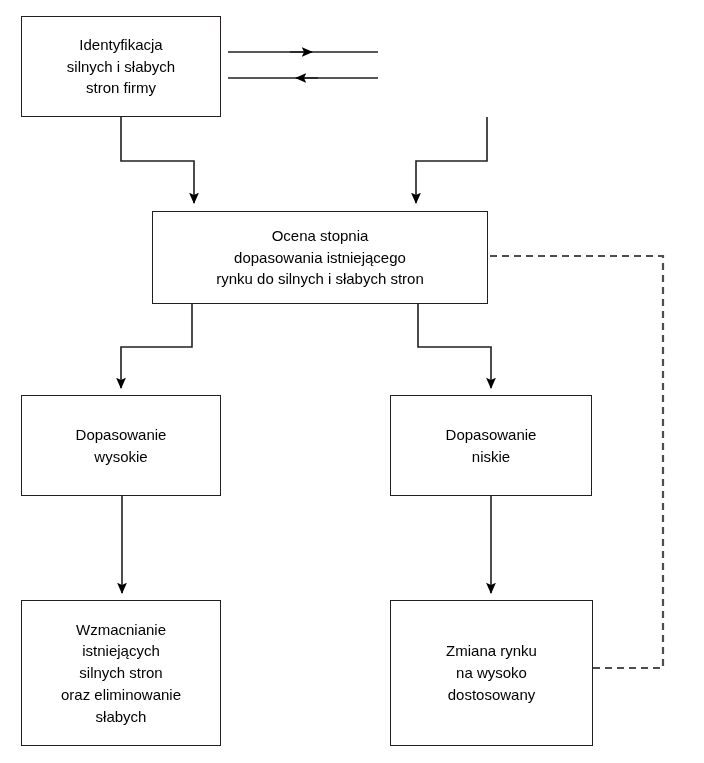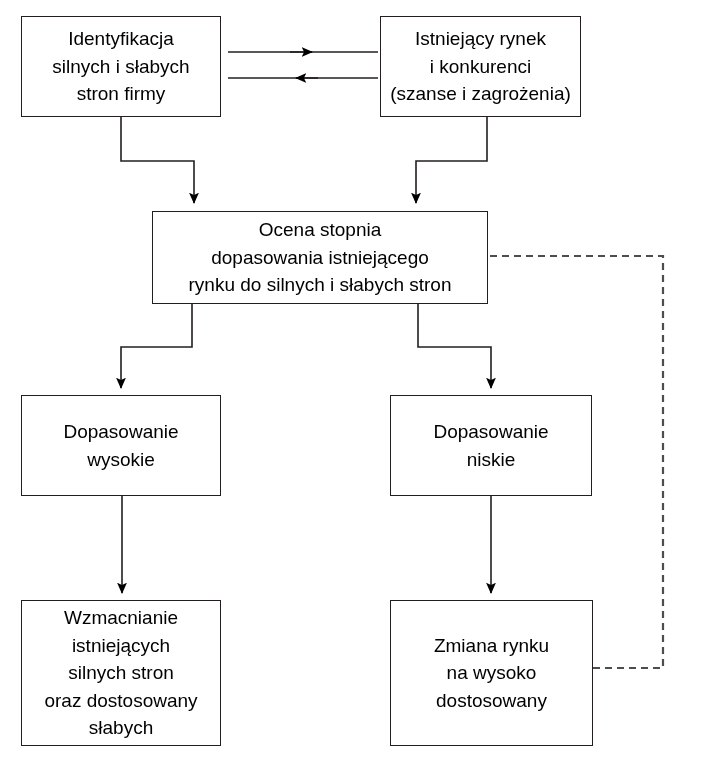--- a/index.html
+++ b/index.html
@@ -27,21 +27,21 @@
   .node {
     position: absolute;
     box-sizing: border-box;
     border: 1.5px solid #231f20;
     background: #ffffff;
     display: flex;
     align-items: center;
     justify-content: center;
     text-align: center;
     color: #000000;
-    font-size: 19px;
+    font-size: 15px;
     line-height: 1.45;
     font-family: "Liberation Sans", sans-serif;
     white-space: pre-line;
     z-index: 2;
   }
 </style>
 </head>
 <body>
 
 <div id="diagram-canvas">
@@ -80,25 +80,20 @@
       <path stroke="#000000" stroke-width="1.6" d="M 484 256 L 466 256" marker-end="url(#arrow-solid)"></path>
     </g>
   </svg>
 
   <div class="node" style="left:21px; top:16px; width:200px; height:101px;">
     <span>Identyfikacja
 silnych i słabych
 stron firmy</span>
   </div>
 
-  <div class="node" style="left:380px; top:16px; width:201px; height:101px;">
-    <span>Istniejący rynek
-i konkurenci
-(szanse i zagrożenia)</span>
-  </div>
 
   <div class="node" style="left:152px; top:211px; width:336px; height:93px;">
     <span>Ocena stopnia
 dopasowania istniejącego
 rynku do silnych i słabych stron</span>
   </div>
 
   <div class="node" style="left:21px; top:395px; width:200px; height:101px;">
     <span>Dopasowanie
 wysokie</span>
@@ -106,21 +101,21 @@
 
   <div class="node" style="left:390px; top:395px; width:202px; height:101px;">
     <span>Dopasowanie
 niskie</span>
   </div>
 
   <div class="node" style="left:21px; top:600px; width:200px; height:146px;">
     <span>Wzmacnianie
 istniejących
 silnych stron
-oraz dostosowany
+oraz eliminowanie
 słabych</span>
   </div>
 
   <div class="node" style="left:390px; top:600px; width:203px; height:146px;">
     <span>Zmiana rynku
 na wysoko
 dostosowany</span>
   </div>
 
 </div>

